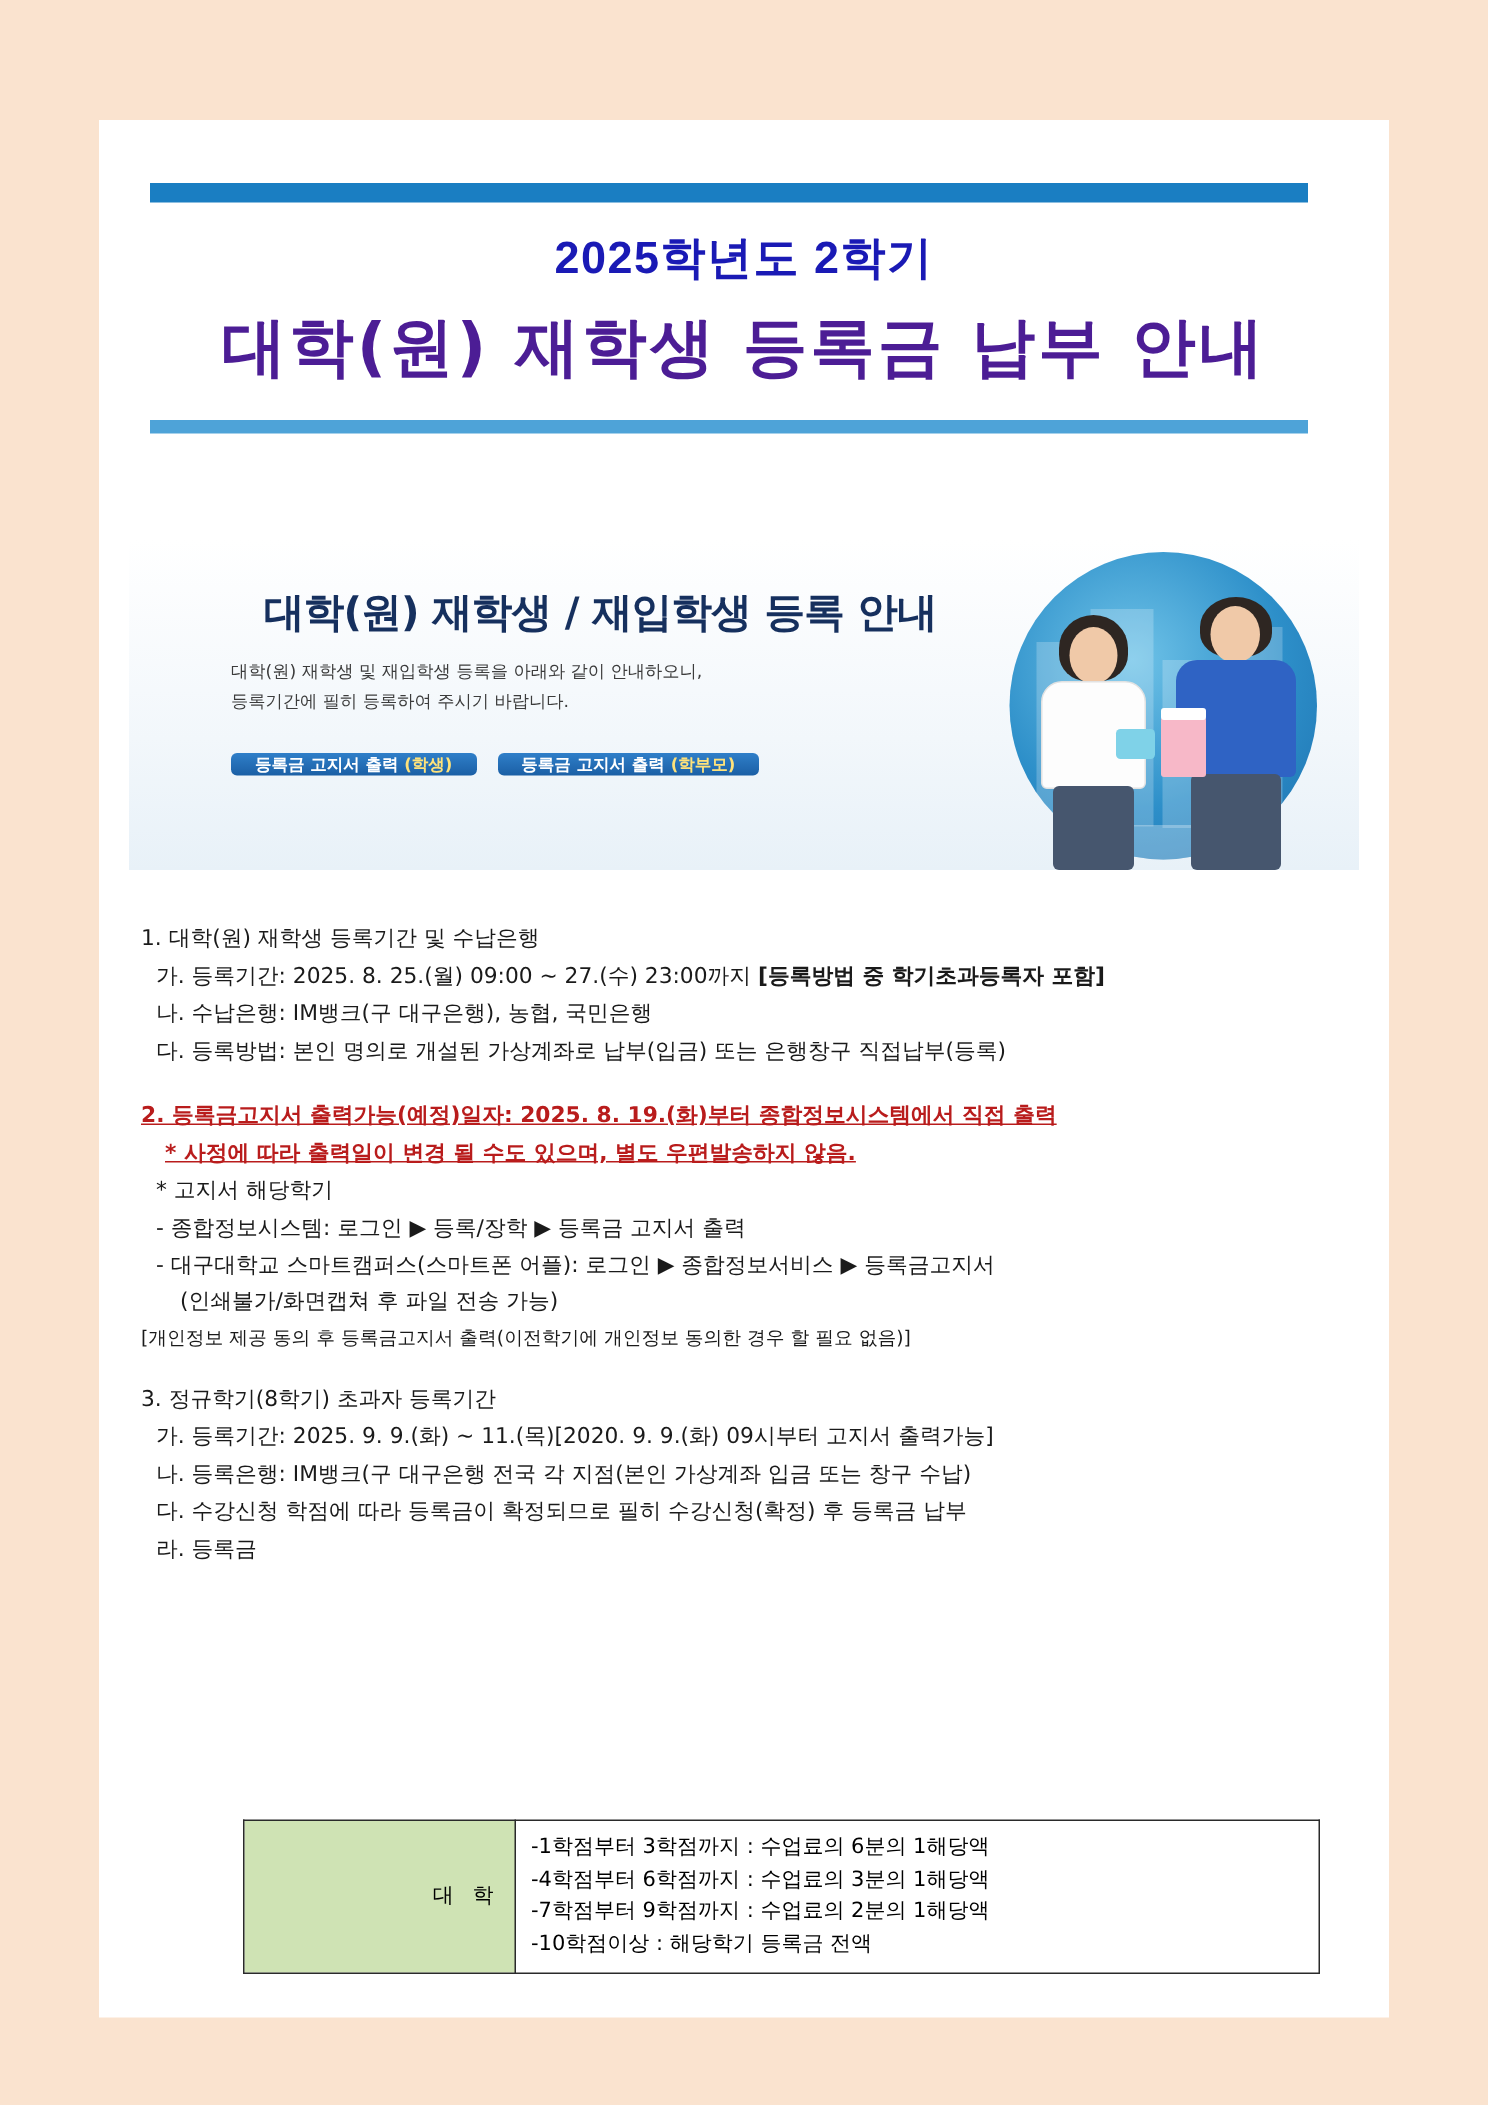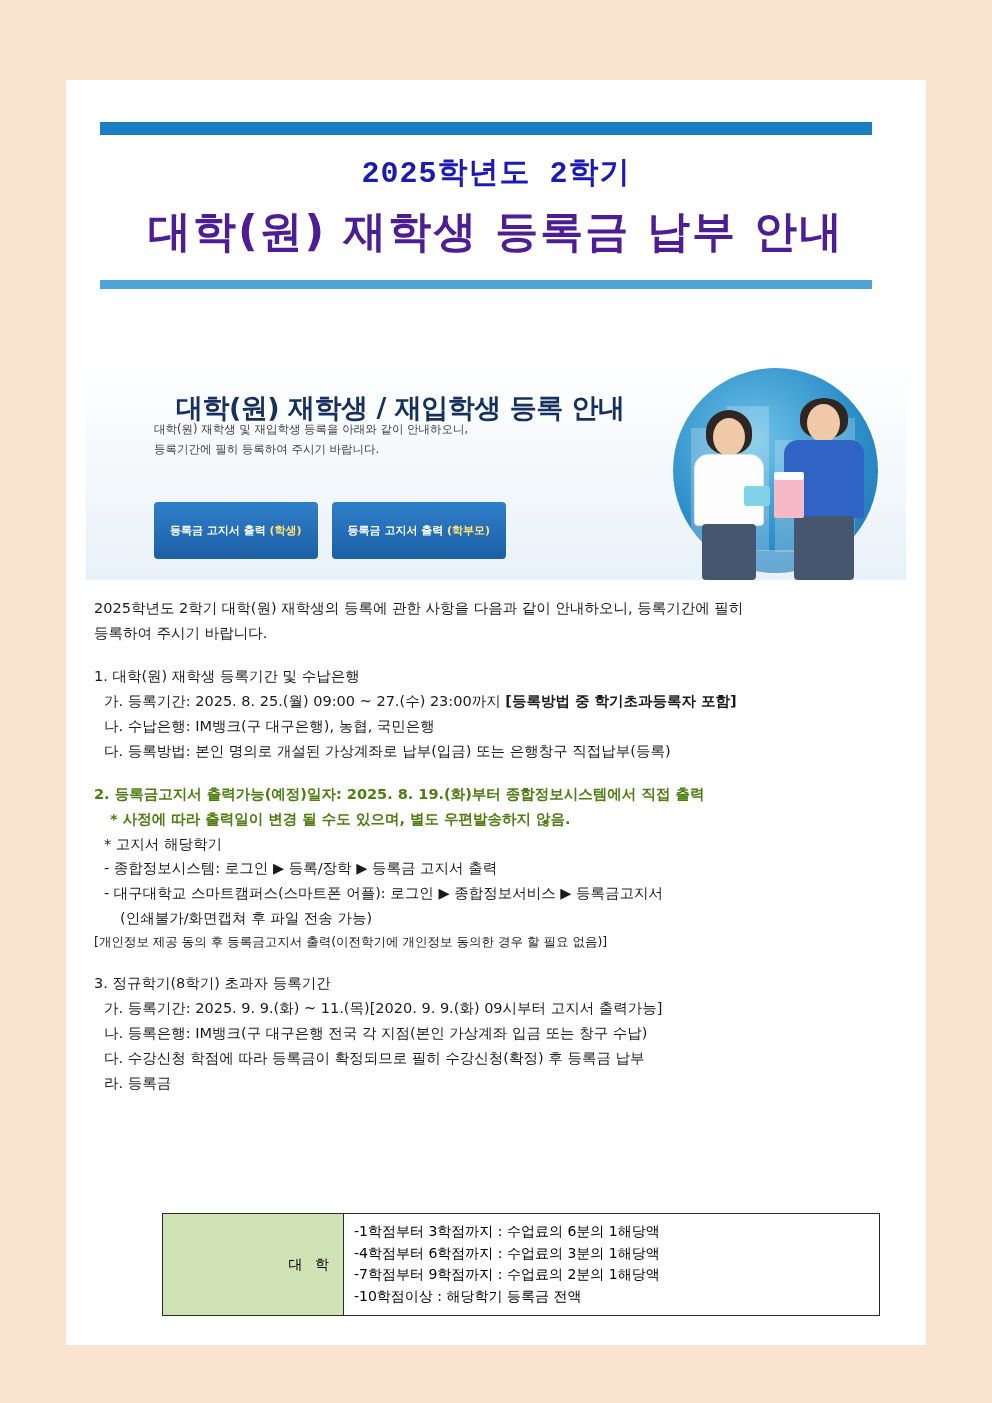--- a/index.html
+++ b/index.html
@@ -43,21 +43,21 @@
     left: 0;
     top: 72px;
     width: 860px;
     text-align: center;
   }
   .title-1 {
     font-size: 30px;
     font-weight: bold;
     color: #1a1ab5;
     letter-spacing: 1px;
-    font-family: Liberation Mono, monospace;
+    font-family: Liberation Sans, sans-serif;
   }
   .title-2 {
     margin-top: 10px;
     font-size: 43px;
     font-weight: bold;
     color: #4c1d95;
     letter-spacing: 2px;
     font-family: "DejaVu Sans", "Liberation Sans", sans-serif;
   }
 
@@ -96,37 +96,37 @@
     top: 30px;
     font-size: 27px;
     font-weight: bold;
     color: #16305e;
     letter-spacing: -0.5px;
     padding-left: 24px;
   }
   .banner-sub {
     position: absolute;
     left: 68px;
-    top: 60px;
+    top: 78px;
     font-size: 11.5px;
     color: #3c3c3c;
     line-height: 1.7;
   }
   .banner-btns {
     position: absolute;
     left: 68px;
     top: 142px;
     display: flex;
     gap: 14px;
   }
   .bbtn {
     background: linear-gradient(180deg,#2f7fc9 0%, #1b5fa5 100%);
     color: #ffffff;
     font-size: 11px;
-    padding: 21px 16px;
+    padding: 0 16px;
     border-radius: 4px;
     font-weight: bold;
     white-space: nowrap;
     text-align: right;
   }
   .bbtn .tag { color: #ffe27a; }
 
   
   .person {
     position: absolute;
@@ -149,21 +149,21 @@
     color: #1a1a1a;
     line-height: 1.72;
     font-family: "DejaVu Sans", "Liberation Sans", sans-serif;
   }
   .para { margin-bottom: 0; }
   .gap { height: 18px; }
   .ind1 { padding-left: 10px; }
   .ind2 { padding-left: 16px; }
   .ind3 { padding-left: 26px; }
   .bold { font-weight: bold; }
-  .red-u { color: #4d7c0f; font-weight: bold; }
+  .red-u { color: #b91c1c; text-decoration: underline; font-weight: bold; }
   .tiny { font-size: 12.5px; }
 
   
   .tbl {
     position: absolute;
     left: 96px;
     top: 1133px;
     width: 718px;
     border-collapse: collapse;
     font-size: 14px;
@@ -236,24 +236,20 @@
       <div class="head" style="left:33px;top:6px;width:33px;height:38px;background:#f0c9a8;"></div>
       <div class="body" style="left:10px;top:42px;width:80px;height:78px;background:#2f63c4;"></div>
       <div class="legs" style="left:20px;top:118px;width:60px;height:64px;"></div>
       <div style="position:absolute;left:0px;top:80px;width:30px;height:40px;background:#f7b8c8;border-radius:2px;"></div>
       <div style="position:absolute;left:0px;top:74px;width:30px;height:8px;background:#ffffff;border-radius:2px;"></div>
     </div>
   </div>
 
   <div class="content">
 
-    <div class="para">
-      <div>2025학년도 2학기 대학(원) 재학생의 등록에 관한 사항을 다음과 같이 안내하오니, 등록기간에 필히</div>
-      <div>등록하여 주시기 바랍니다.</div>
-    </div>
 
     <div class="gap"></div>
 
     <div>
       <div>1. 대학(원) 재학생 등록기간 및 수납은행</div>
       <div class="ind1">
         <span>가. 등록기간: 2025. 8. 25.(월) 09:00 ~ 27.(수) 23:00까지</span>
         <span class="bold">[등록방법 중 학기초과등록자 포함]</span>
       </div>
       <div class="ind1">나. 수납은행: IM뱅크(구 대구은행), 농협, 국민은행</div>

